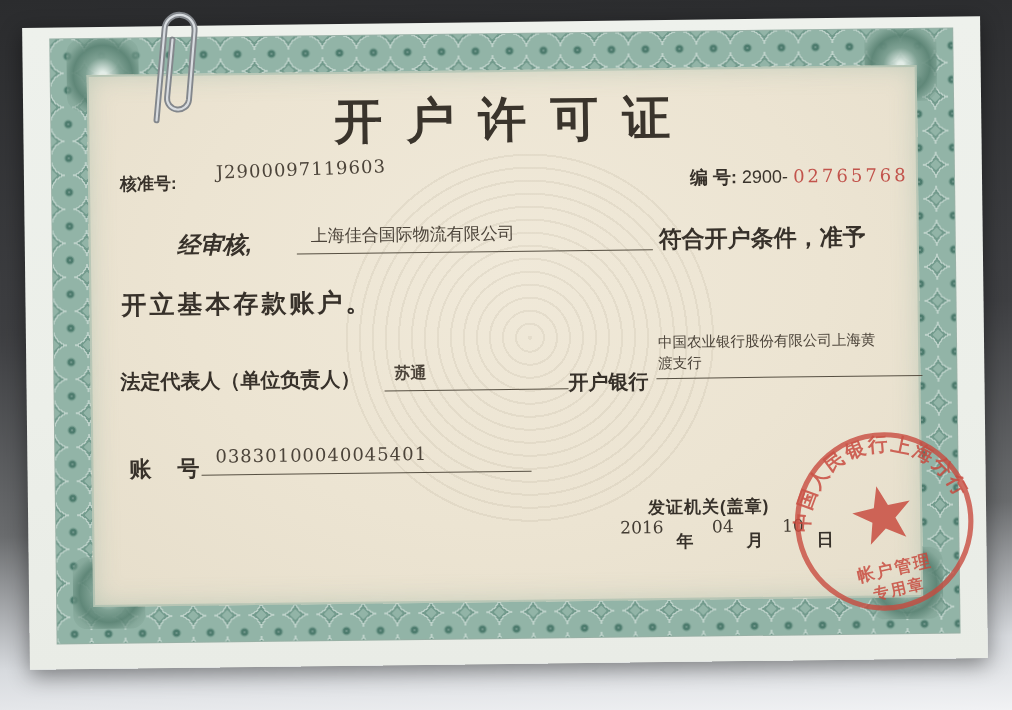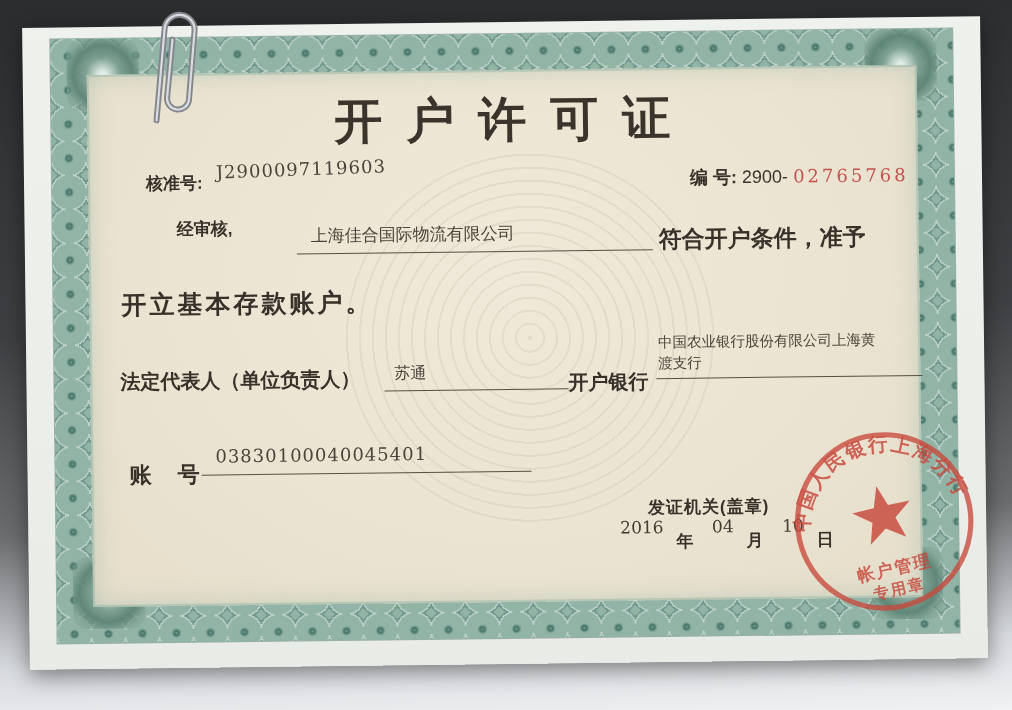--- a/index.html
+++ b/index.html
@@ -51,40 +51,40 @@
 
   .ink  { color:#37312a; font-weight:700; }
   .val  { font-family:"DejaVu Serif", serif; color:#4c443a; font-weight:400; }
   .abs  { position:absolute; white-space:nowrap; }
 
   .title {
     left:0; right:0; top:66px; text-align:center;
     font-family:"DejaVu Serif", serif; font-weight:700;
     font-size:48px; letter-spacing:24px; padding-left:24px; color:#3a342c;
   }
-  .lbl-approval { left:122px; top:146px; font-size:17px; }
+  .lbl-approval { left:96px; top:146px; font-size:17px; }
   .val-approval { left:192px; top:134px; font-size:18px; transform:rotate(-1.4deg); letter-spacing:1px; }
   .serial { left:666px; top:146px; font-size:18px; }
   .serial .pre { color:#3a342c; font-weight:400; }
   .serial .red { color:#c2544c; font-family:"DejaVu Serif", serif; letter-spacing:3px; font-weight:400; }
 
-  .body1-prefix { left:152px; top:192px; font-size:17px; }
+  .body1-prefix { left:152px; top:204px; font-size:23px;font-style:italic; }
   .company-line { position:absolute; left:272px; top:200px; width:356px; border-bottom:1.5px solid #564f42; padding:0 8px 6px 14px; }
   .company-line .val { font-size:17px; }
   .body1-suffix { left:634px; top:204px; font-size:23px; }
   .body2 { left:96px; top:262px; font-size:25px; letter-spacing:3px; }
 
   .lbl-rep { left:94px; top:342px; font-size:20px; }
   .rep-line { position:absolute; left:358px; top:340px; width:184px; border-bottom:1.5px solid #564f42; padding:0 4px 6px 10px; }
-  .rep-line .val { font-size:16px; }
+  .rep-line .val { font-size:16px;font-weight:bold; }
   .lbl-bank { left:542px; top:348px; font-size:20px;text-align:center; }
   .bank-line { position:absolute; left:630px; top:312px; width:266px; border-bottom:1.5px solid #564f42; padding:0 2px 4px 2px; }
   .bank-line .val { display:block; font-size:14.5px; line-height:21px; white-space:nowrap; }
 
-  .lbl-acct { left:102px; top:428px; font-size:22px; letter-spacing:2px;margin-top:6px; }
+  .lbl-acct { left:102px; top:428px; font-size:22px; letter-spacing:2px; }
   .acct-line { position:absolute; left:174px; top:420px; width:330px; border-bottom:1.5px solid #564f42; padding:0 4px 8px 14px; }
   .acct-line .val { font-size:18px; letter-spacing:1px; }
 
   .issuer { left:620px; top:476px; font-size:17px; letter-spacing:1px; }
   .date { position:absolute; left:592px; top:498px; font-size:17px; }
   .date span { display:inline-block; }
   .date .num { font-family:"DejaVu Serif", serif; color:#433c33; position:relative; top:-2px; margin-right:8px;text-align:right; }
   .date .chr { font-weight:700; color:#37312a; position:relative; top:12px; margin-right:14px; }
 
   .clip { position:absolute; left:104px; top:-30px; z-index:6; }

